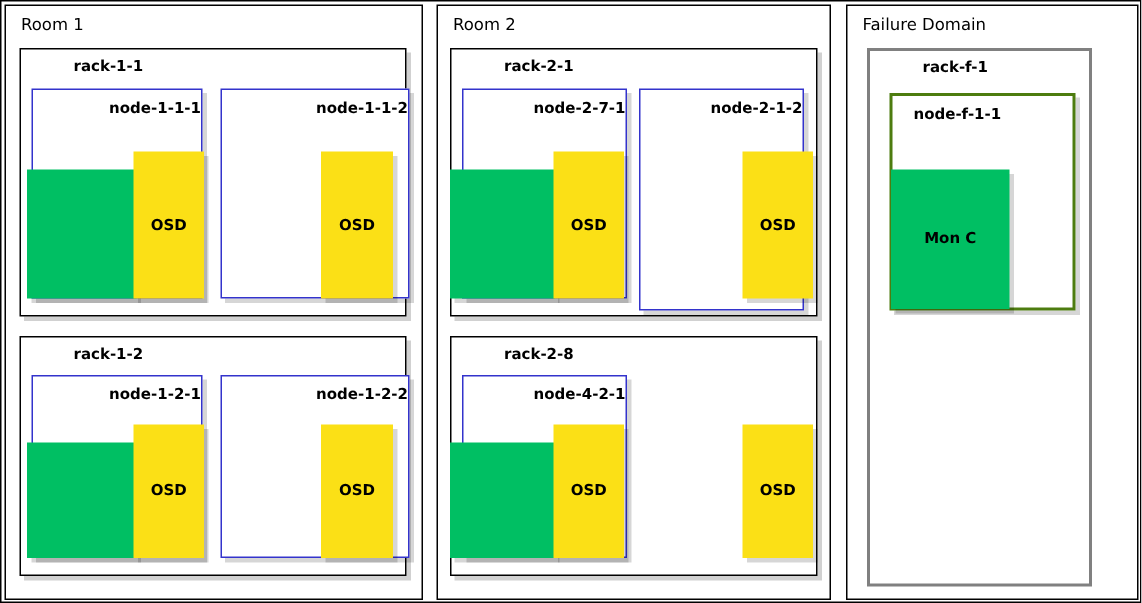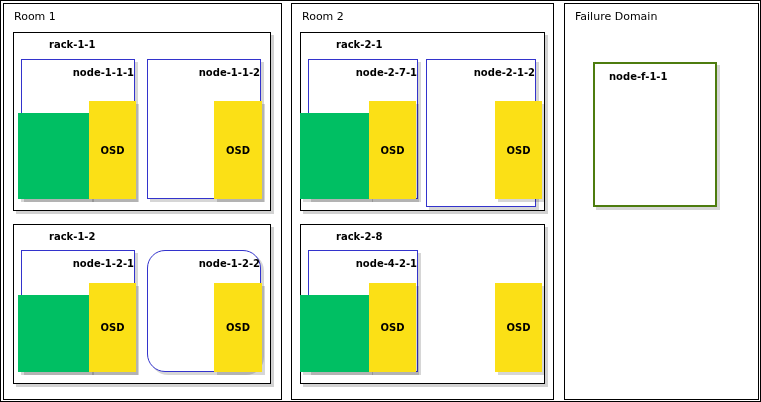--- a/index.html
+++ b/index.html
@@ -122,42 +122,42 @@
   <div class="abs node" style="left:20px; top:58px; width:114px; height:140px;">
     <div class="node-title">node-1-1-1</div>
   </div>
   <div class="abs daemon green" style="left:17px; top:112px; width:73px; height:86px;">
     <span class="lbl"></span>
   </div>
   <div class="abs daemon yellow" style="left:88px; top:100px; width:47px; height:98px;">
     <span class="lbl">OSD</span>
   </div>
 
-  <div class="abs node" style="left:146px; top:58px; width:114px; height:140px;">
+  <div class="abs node" style="left:146px; top:58px; width:126px; height:140px;">
     <div class="node-title">node-1-1-2</div>
   </div>
   <div class="abs daemon yellow" style="left:213px; top:100px; width:48px; height:98px;">
     <span class="lbl">OSD</span>
   </div>
 
   <div class="abs rack" style="left:12px; top:223px; width:258px; height:160px;">
     <div class="rack-title">rack-1-2</div>
   </div>
 
   <div class="abs node" style="left:20px; top:249px; width:114px; height:122px;">
     <div class="node-title">node-1-2-1</div>
   </div>
   <div class="abs daemon green" style="left:17px; top:294px; width:73px; height:77px;">
     <span class="lbl"></span>
   </div>
   <div class="abs daemon yellow" style="left:88px; top:282px; width:47px; height:89px;">
     <span class="lbl">OSD</span>
   </div>
 
-  <div class="abs node" style="left:146px; top:249px; width:114px; height:122px;border-radius:18px;">
+  <div class="abs node" style="left:146px; top:249px; width:126px; height:122px;">
     <div class="node-title">node-1-2-2</div>
   </div>
   <div class="abs daemon yellow" style="left:213px; top:282px; width:48px; height:89px;">
     <span class="lbl">OSD</span>
   </div>
 
   <div class="abs group" style="left:290px; top:2px; width:263px; height:397px;">
     <div class="group-title">Room 2</div>
   </div>
 
@@ -197,18 +197,24 @@
   </div>
 
   <div class="abs daemon yellow" style="left:494px; top:282px; width:47px; height:89px;">
     <span class="lbl">OSD</span>
   </div>
 
   <div class="abs group" style="left:563px; top:2px; width:195px; height:397px;">
     <div class="group-title">Failure Domain</div>
   </div>
 
+  <div class="abs rack rack-grey" style="left:577px; top:31px; width:150px; height:359px;">
+    <div class="rack-title">rack-f-1</div>
+  </div>
 
   <div class="abs node node-purple" style="left:592px; top:61px; width:124px; height:145px;">
     <div class="node-title node-title-left">node-f-1-1</div>
   </div>
+  <div class="abs daemon green" style="left:593px; top:112px; width:79px; height:93px;">
+    <span class="lbl">Mon C</span>
+  </div>
 
 </div>
 
 </body></html>

